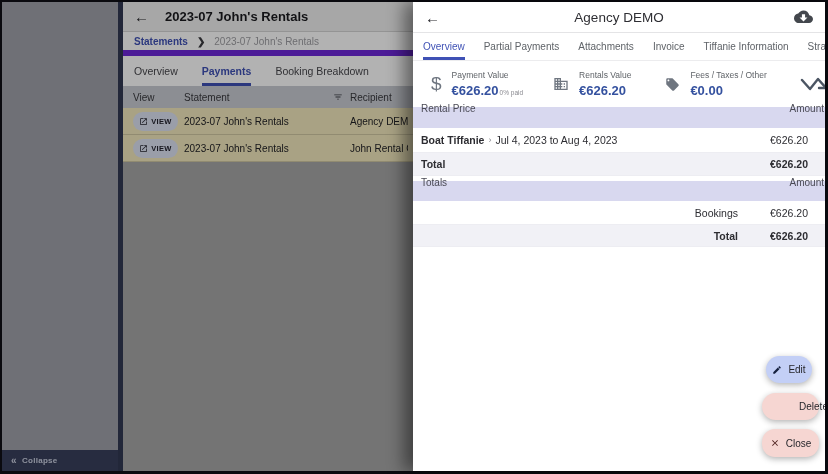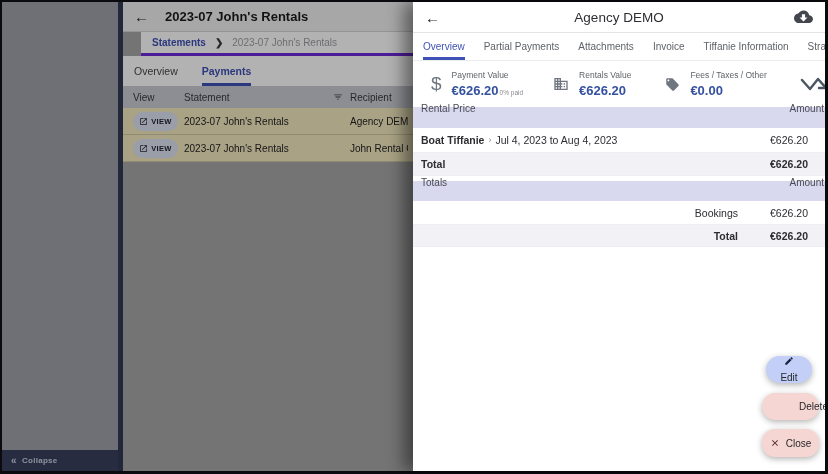--- a/index.html
+++ b/index.html
@@ -30,22 +30,22 @@
     position:absolute; left:123px; top:2px; width:290px; height:469px;
     background:#a6a6a6; display:flex; flex-direction:column;
   }
   .p-toolbar {
     height:30px; background:#f0f0f0; border-bottom:1px solid #d5d5d5;
     display:flex; align-items:center; gap:16px; padding:0 11px; flex:none;
   }
   .back-arrow { font-size:15px; color:#1d1d22; cursor:pointer; line-height:1; }
   .p-title { font-size:13px; font-weight:bold; color:#1b1b1f; }
   .p-crumbs {
-    height:24px; background:#ffffff; border-bottom:3px solid #6d28d9;
-    display:flex; align-items:center; gap:9px; padding:0 11px; font-size:10px; flex:none;margin-left:18px;
+    height:24px; background:#ffffff; border-bottom:6px solid #6d28d9;
+    display:flex; align-items:center; gap:9px; padding:0 11px; font-size:10px; flex:none;
   }
   .crumb-root { color:#3f51b5; font-weight:bold; }
   .crumb-sep { color:#3a3a3f; font-weight:bold; font-size:10px; }
   .crumb-current { color:#9d9da2; }
   .p-tabs {
     height:30px; background:#ffffff; display:flex; gap:24px; padding:0 11px; flex:none;
   }
   .p-tab { display:flex; align-items:center; font-size:10.5px; color:#47474c;
     border-bottom:3px solid transparent; padding-top:2px; }
   .p-tab.active { color:#3f51b5; font-weight:bold; border-bottom-color:#3f51b5; }
@@ -126,21 +126,21 @@
   .right-label { text-align:right; }
   .t-gap { height:5px; flex:none; background:#fff; }
   .d-rest { flex:1; background:#fff; }
   
   .pill {
     position:absolute; height:27px; border-radius:14px;
     display:flex; align-items:center; justify-content:center; gap:6px;
     font-size:10px; color:#26262b; cursor:pointer;
     box-shadow:0 2px 6px rgba(0,0,0,.30);
   }
-  .pill-edit   { top:354px; right:13px; width:46px; background:#c3cff6;flex-direction:column; }
+  .pill-edit   { top:354px; right:13px; width:46px; background:#c3cff6; }
   .pill-delete { top:391px; right:6px;  width:57px; background:#f6d6d2;padding-left:40px; }
   .pill-close  { top:427px; right:6px;  width:57px; height:28px; background:#f6d6d2;border-radius:13px; }
 </style>
 </head>
 <body>
 
 <div class="sidebar"></div>
 <div class="sidebar-footer">
   <span class="chev">«</span>
   <span>Collapse</span>
@@ -153,20 +153,21 @@
     <span class="p-title">2023-07 John's Rentals</span>
   </div>
   <div class="p-crumbs">
     <span class="crumb-root">Statements</span>
     <span class="crumb-sep">❯</span>
     <span class="crumb-current">2023-07 John's Rentals</span>
   </div>
   <div class="p-tabs">
     <div class="p-tab">Overview</div>
     <div class="p-tab active">Payments</div>
+    <div class="p-tab">Booking Breakdown</div>
   </div>
   <div class="p-thead">
     <div class="col-view">View</div>
     <div class="col-statement">
       <span class="stext">Statement</span>
       <span class="filter-ic">
         <svg width="10" height="10" viewBox="0 0 24 24">
             <path fill="#3c3c44" d="M10 18h4v-2h-4v2zM3 6v2h18V6H3zm3 7h12v-2H6v2z"></path>
           </svg>
       </span>

